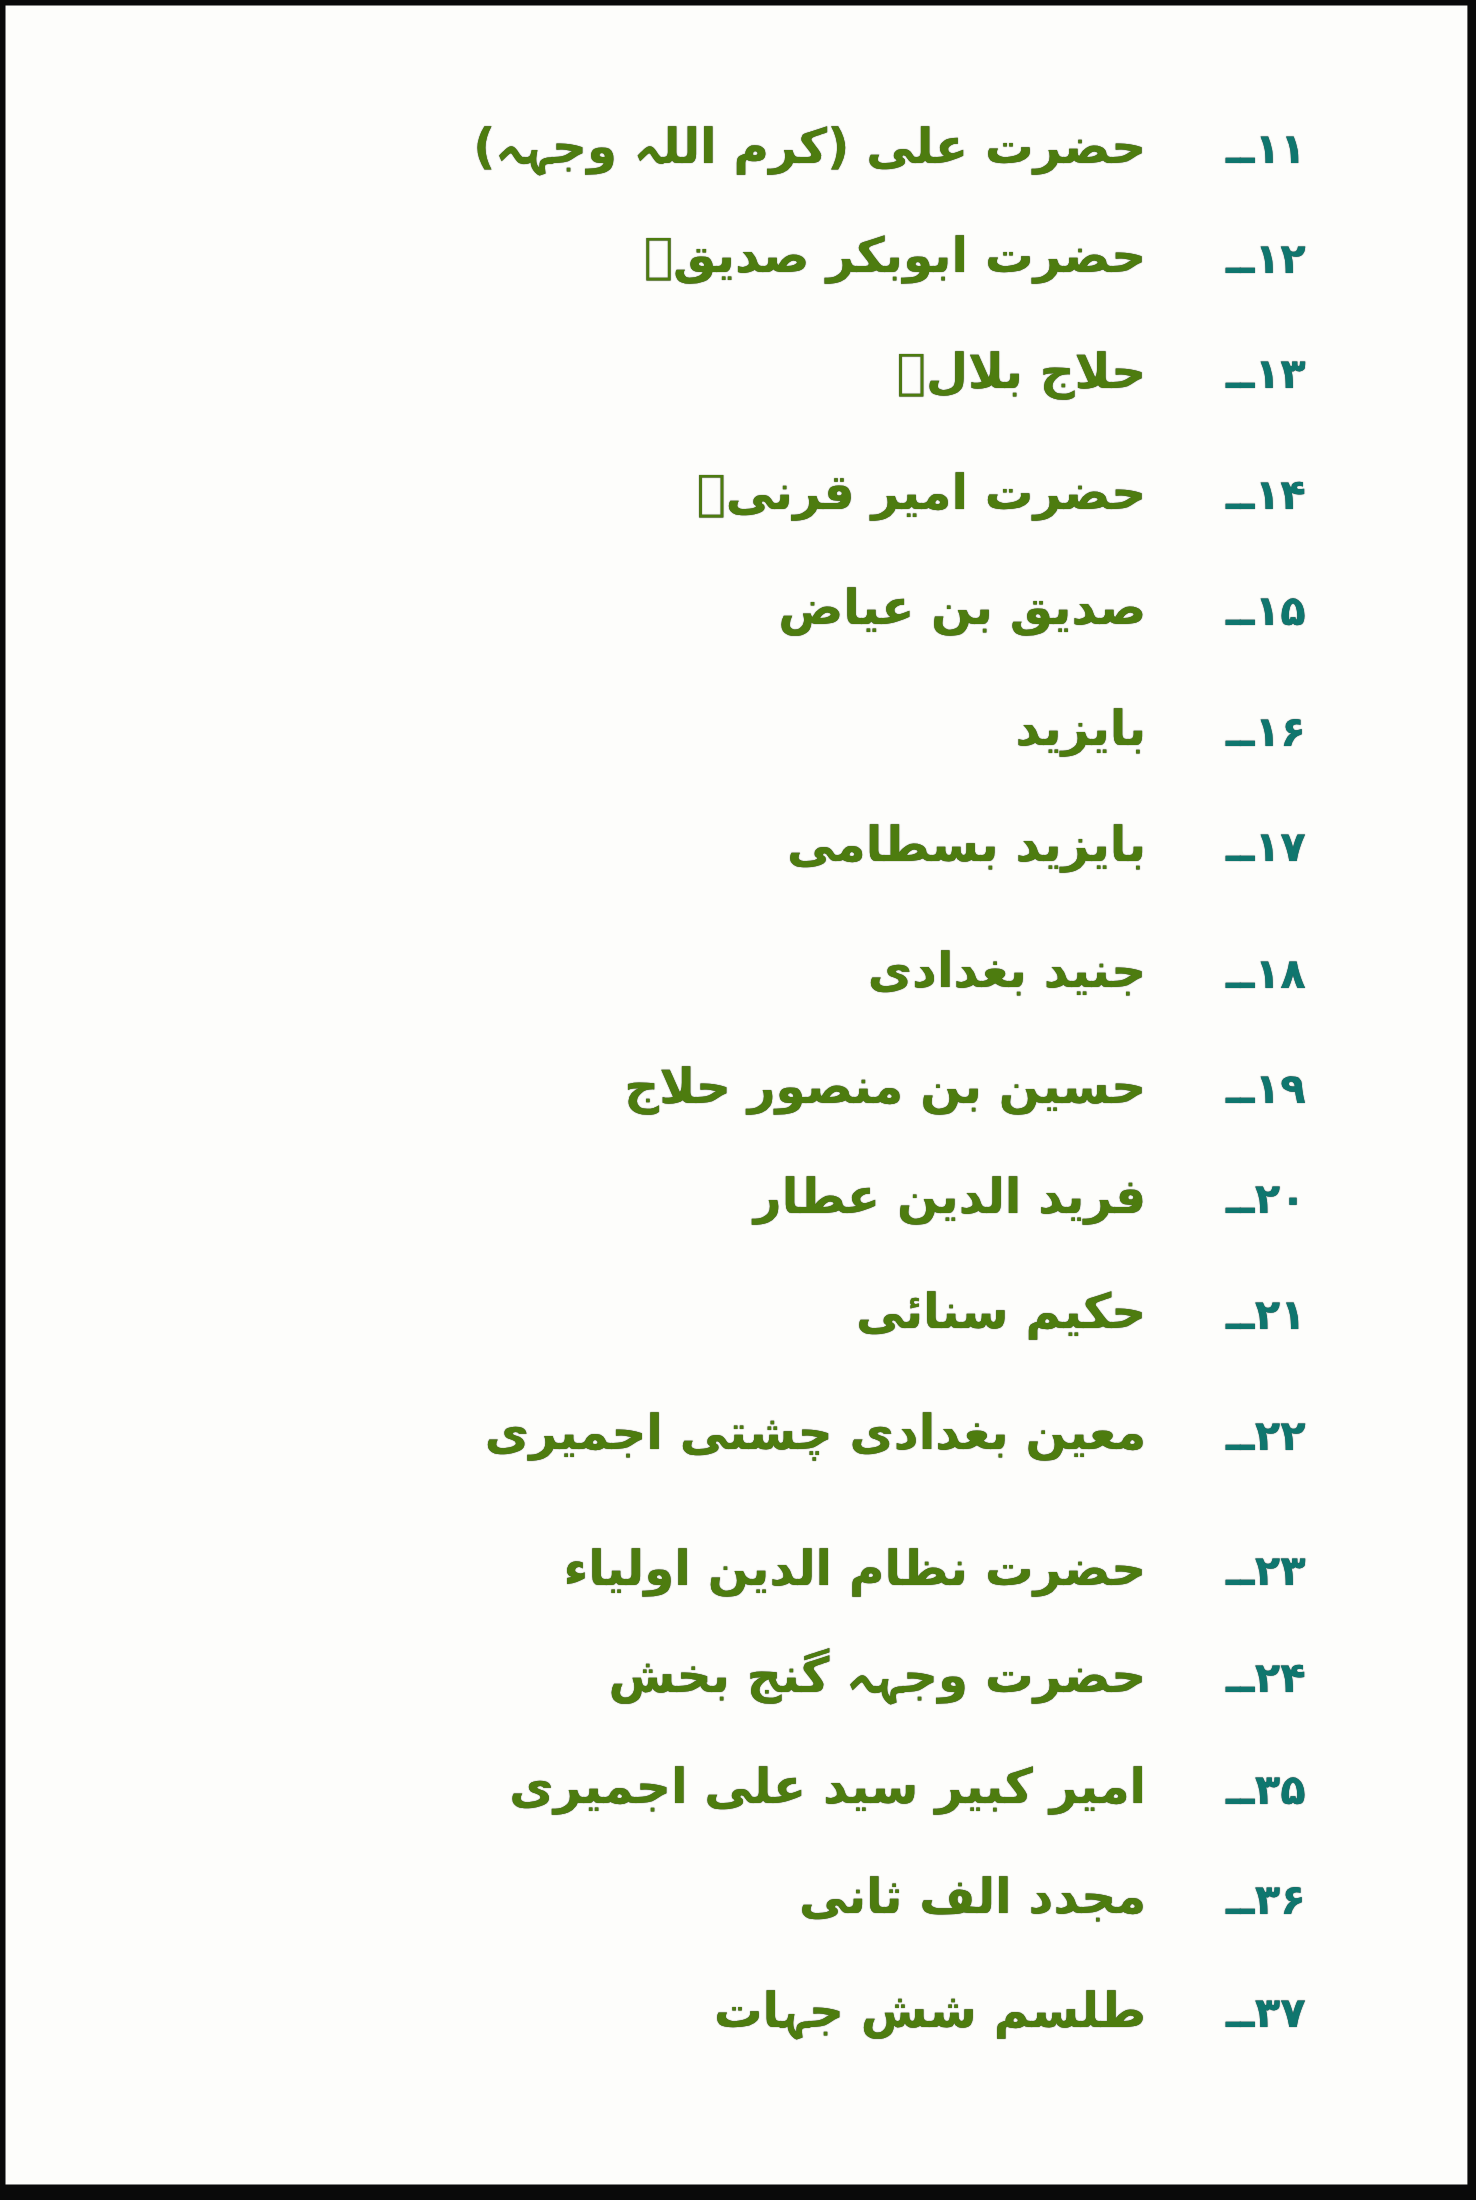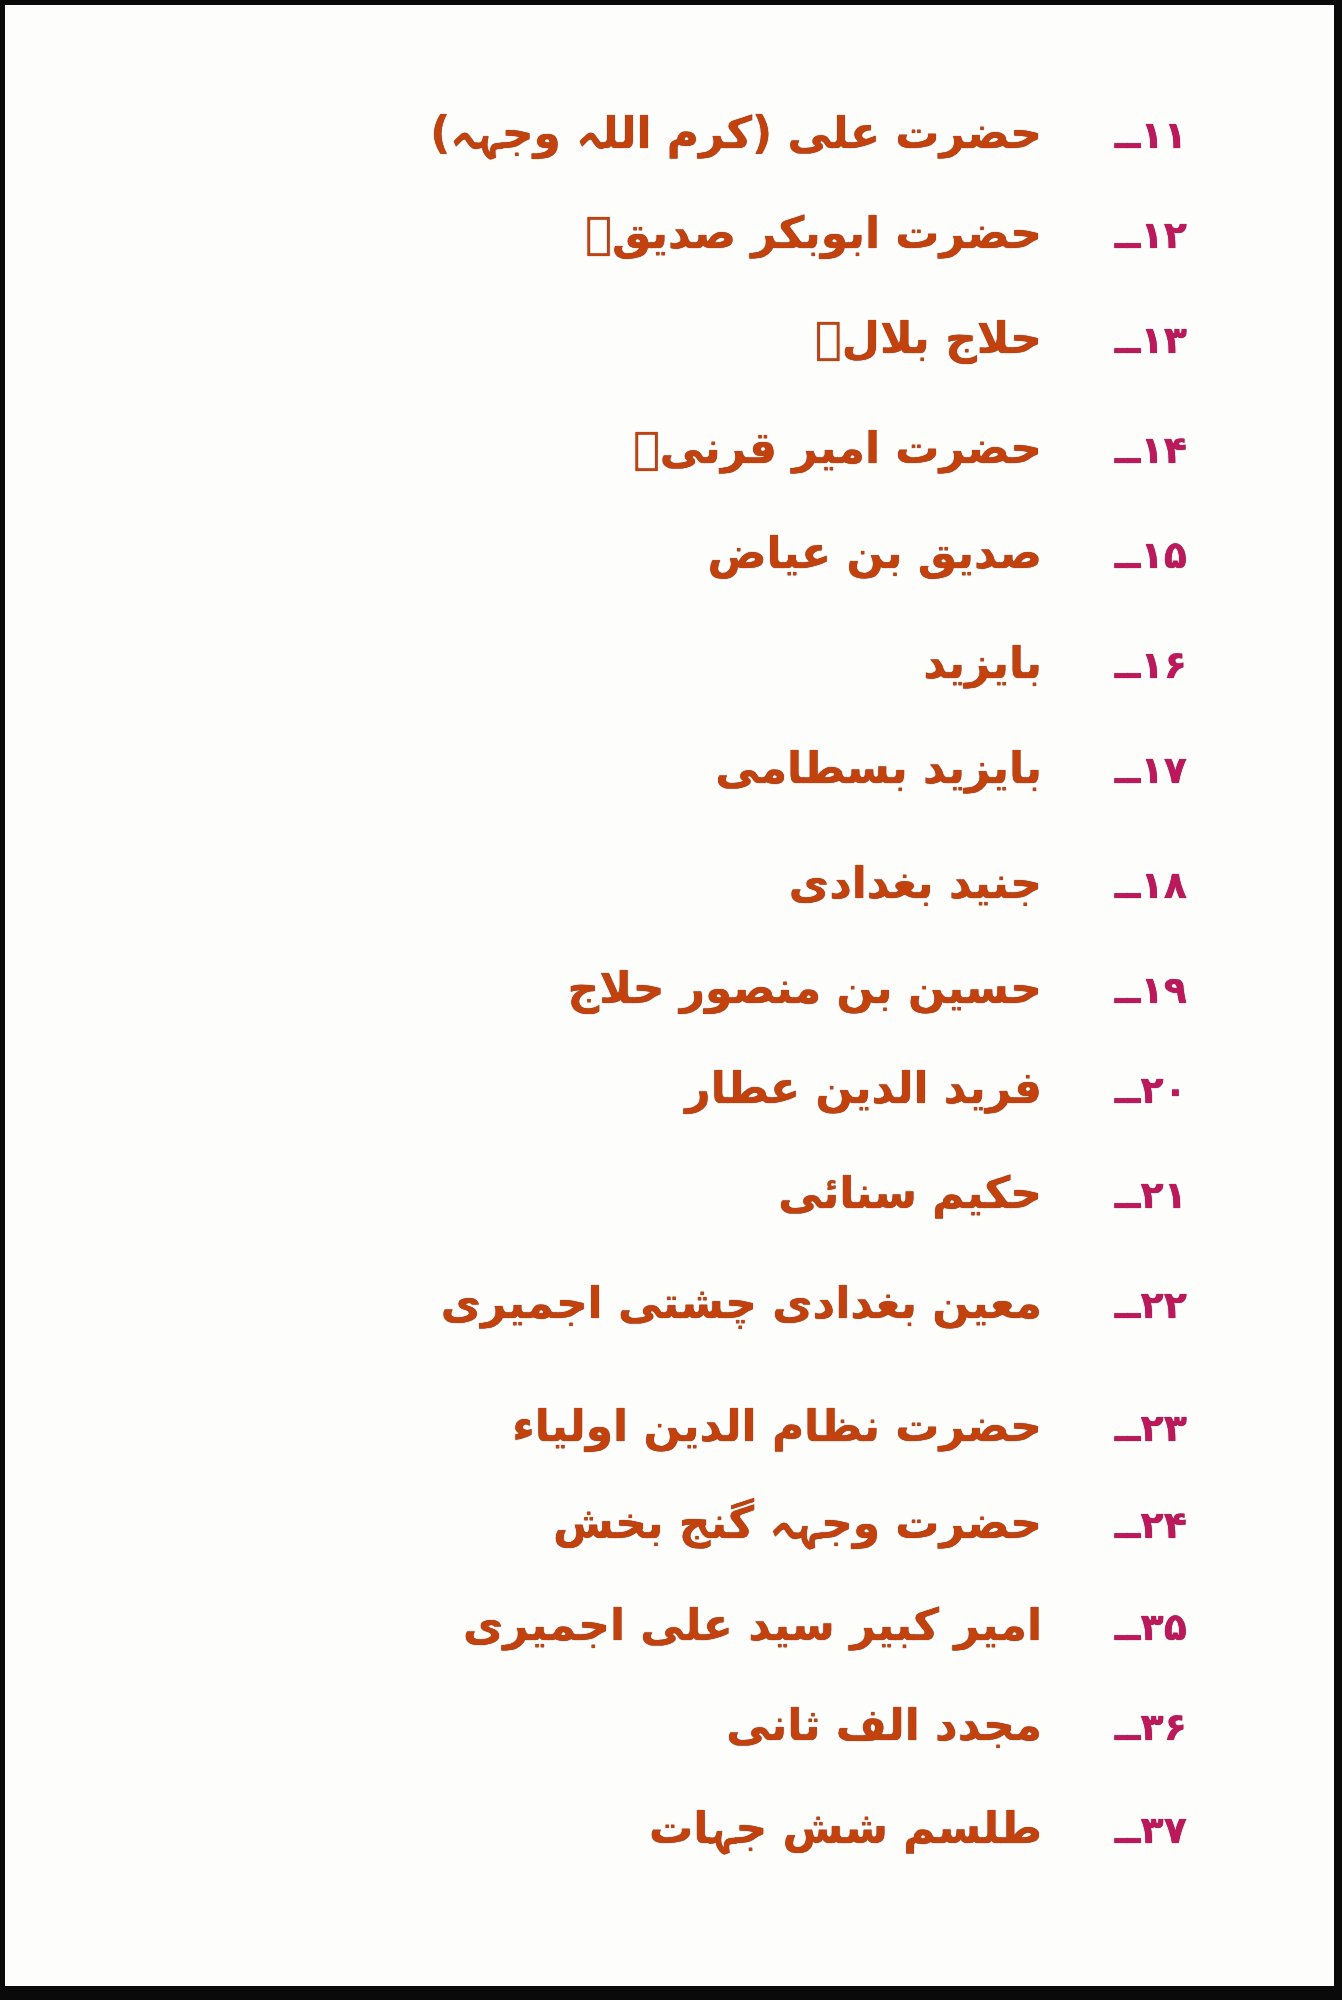--- a/index.html
+++ b/index.html
@@ -23,32 +23,32 @@
   .row{
     position:absolute;left:0;right:0;height:0;
   }
   .name{
     position:absolute;
     right:292px;top:0;
     transform:translateY(-54%);
     white-space:nowrap;
     font-size:44px;
     font-weight:700;
-    color:#c2410c;
+    color:#4d7c0f;
     letter-spacing:0;
     text-shadow:0 0 1px rgba(10,10,10,.85);
   }
   .num{
     position:absolute;
     right:147px;top:0;
     transform:translateY(-50%);
     white-space:nowrap;
     font-size:38px;
     font-weight:700;
-    color:#be185d;
+    color:#0f766e;
     text-shadow:0 0 1px rgba(10,10,10,.85);
   }
 </style>
 </head>
 <body>
 
 <div class="page">
   <div class="list">
       <div class="row" style="top: 130px;">
     <span class="num">۱۱ــ</span>

